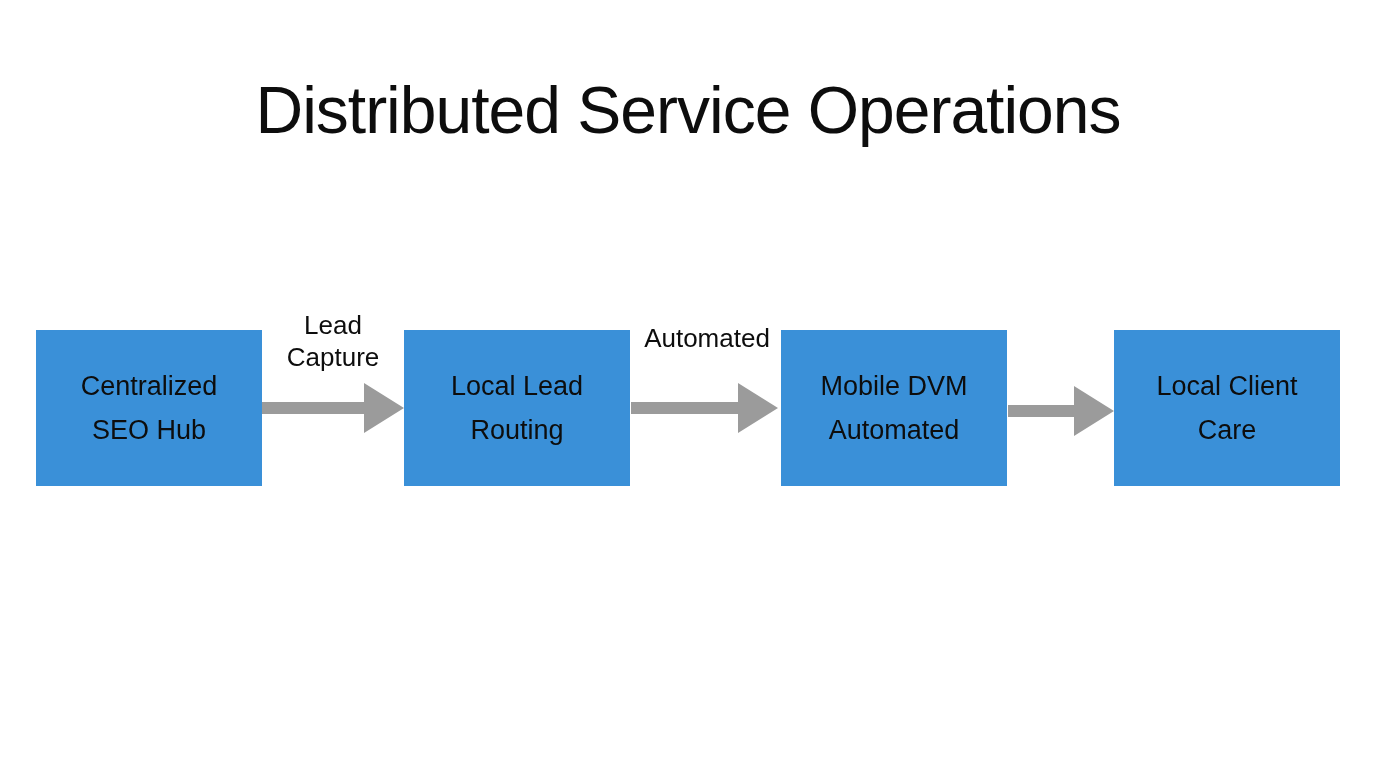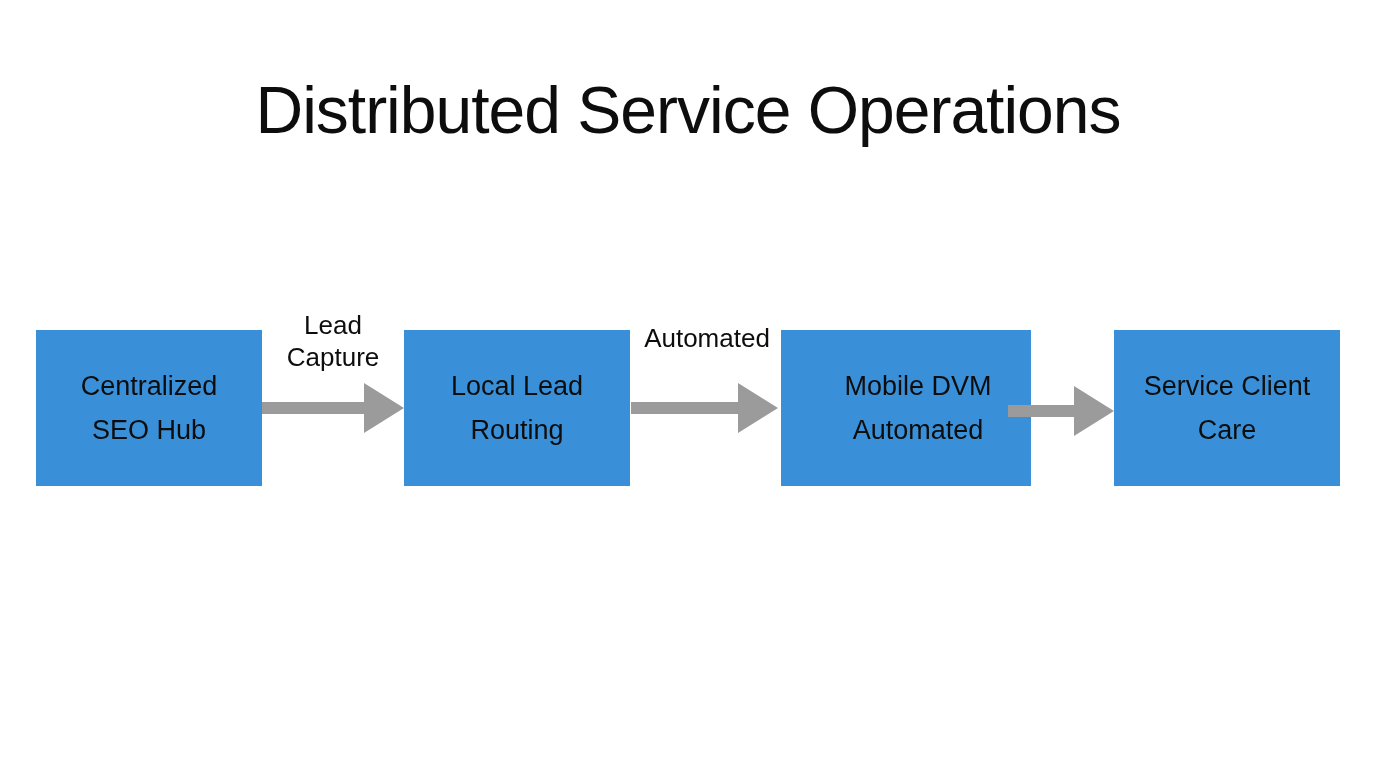--- a/index.html
+++ b/index.html
@@ -16,21 +16,21 @@
   }
   .node{
     position:absolute;width:226px;height:156px;
     background:var(--node-fill,#3a90d8);
     display:flex;align-items:center;justify-content:center;
     text-align:center;
   }
   .node-label{font-size:27px;line-height:44px;font-weight:400;}
   .n1{left:36px;top:330px;}
   .n2{left:404px;top:330px;}
-  .n3{left:781px;top:330px;padding-left:24px;}
+  .n3{left:781px;top:330px;}
   .n4{left:1114px;top:330px;}
   .arrow{position:absolute;display:block;}
   .a1{left:262px;top:383px;}
   .a2{left:631px;top:383px;}
   .a3{left:1008px;top:386px;}
   .arrow polygon{fill:var(--arrow,#9b9b9b);}
   .conn-label{
     position:absolute;text-align:center;
     font-size:26px;line-height:32px;font-weight:400;
     color:var(--text,#0d0d0d);
@@ -83,18 +83,18 @@
       <span class="tline">Automated</span>
     </div>
   </div>
 
   <svg class="arrow a3" width="106" height="50" viewBox="0 0 106 50" aria-hidden="true">
     <polygon points="0,19 66,19 66,0 106,25 66,50 66,31 0,31"></polygon>
   </svg>
 
   <div class="node n4">
     <div class="node-label">
-      <span class="tline">Service Client</span>
+      <span class="tline">Local Client</span>
       <span class="tline">Care</span>
     </div>
   </div>
 
 </div>
 
 </body></html>

